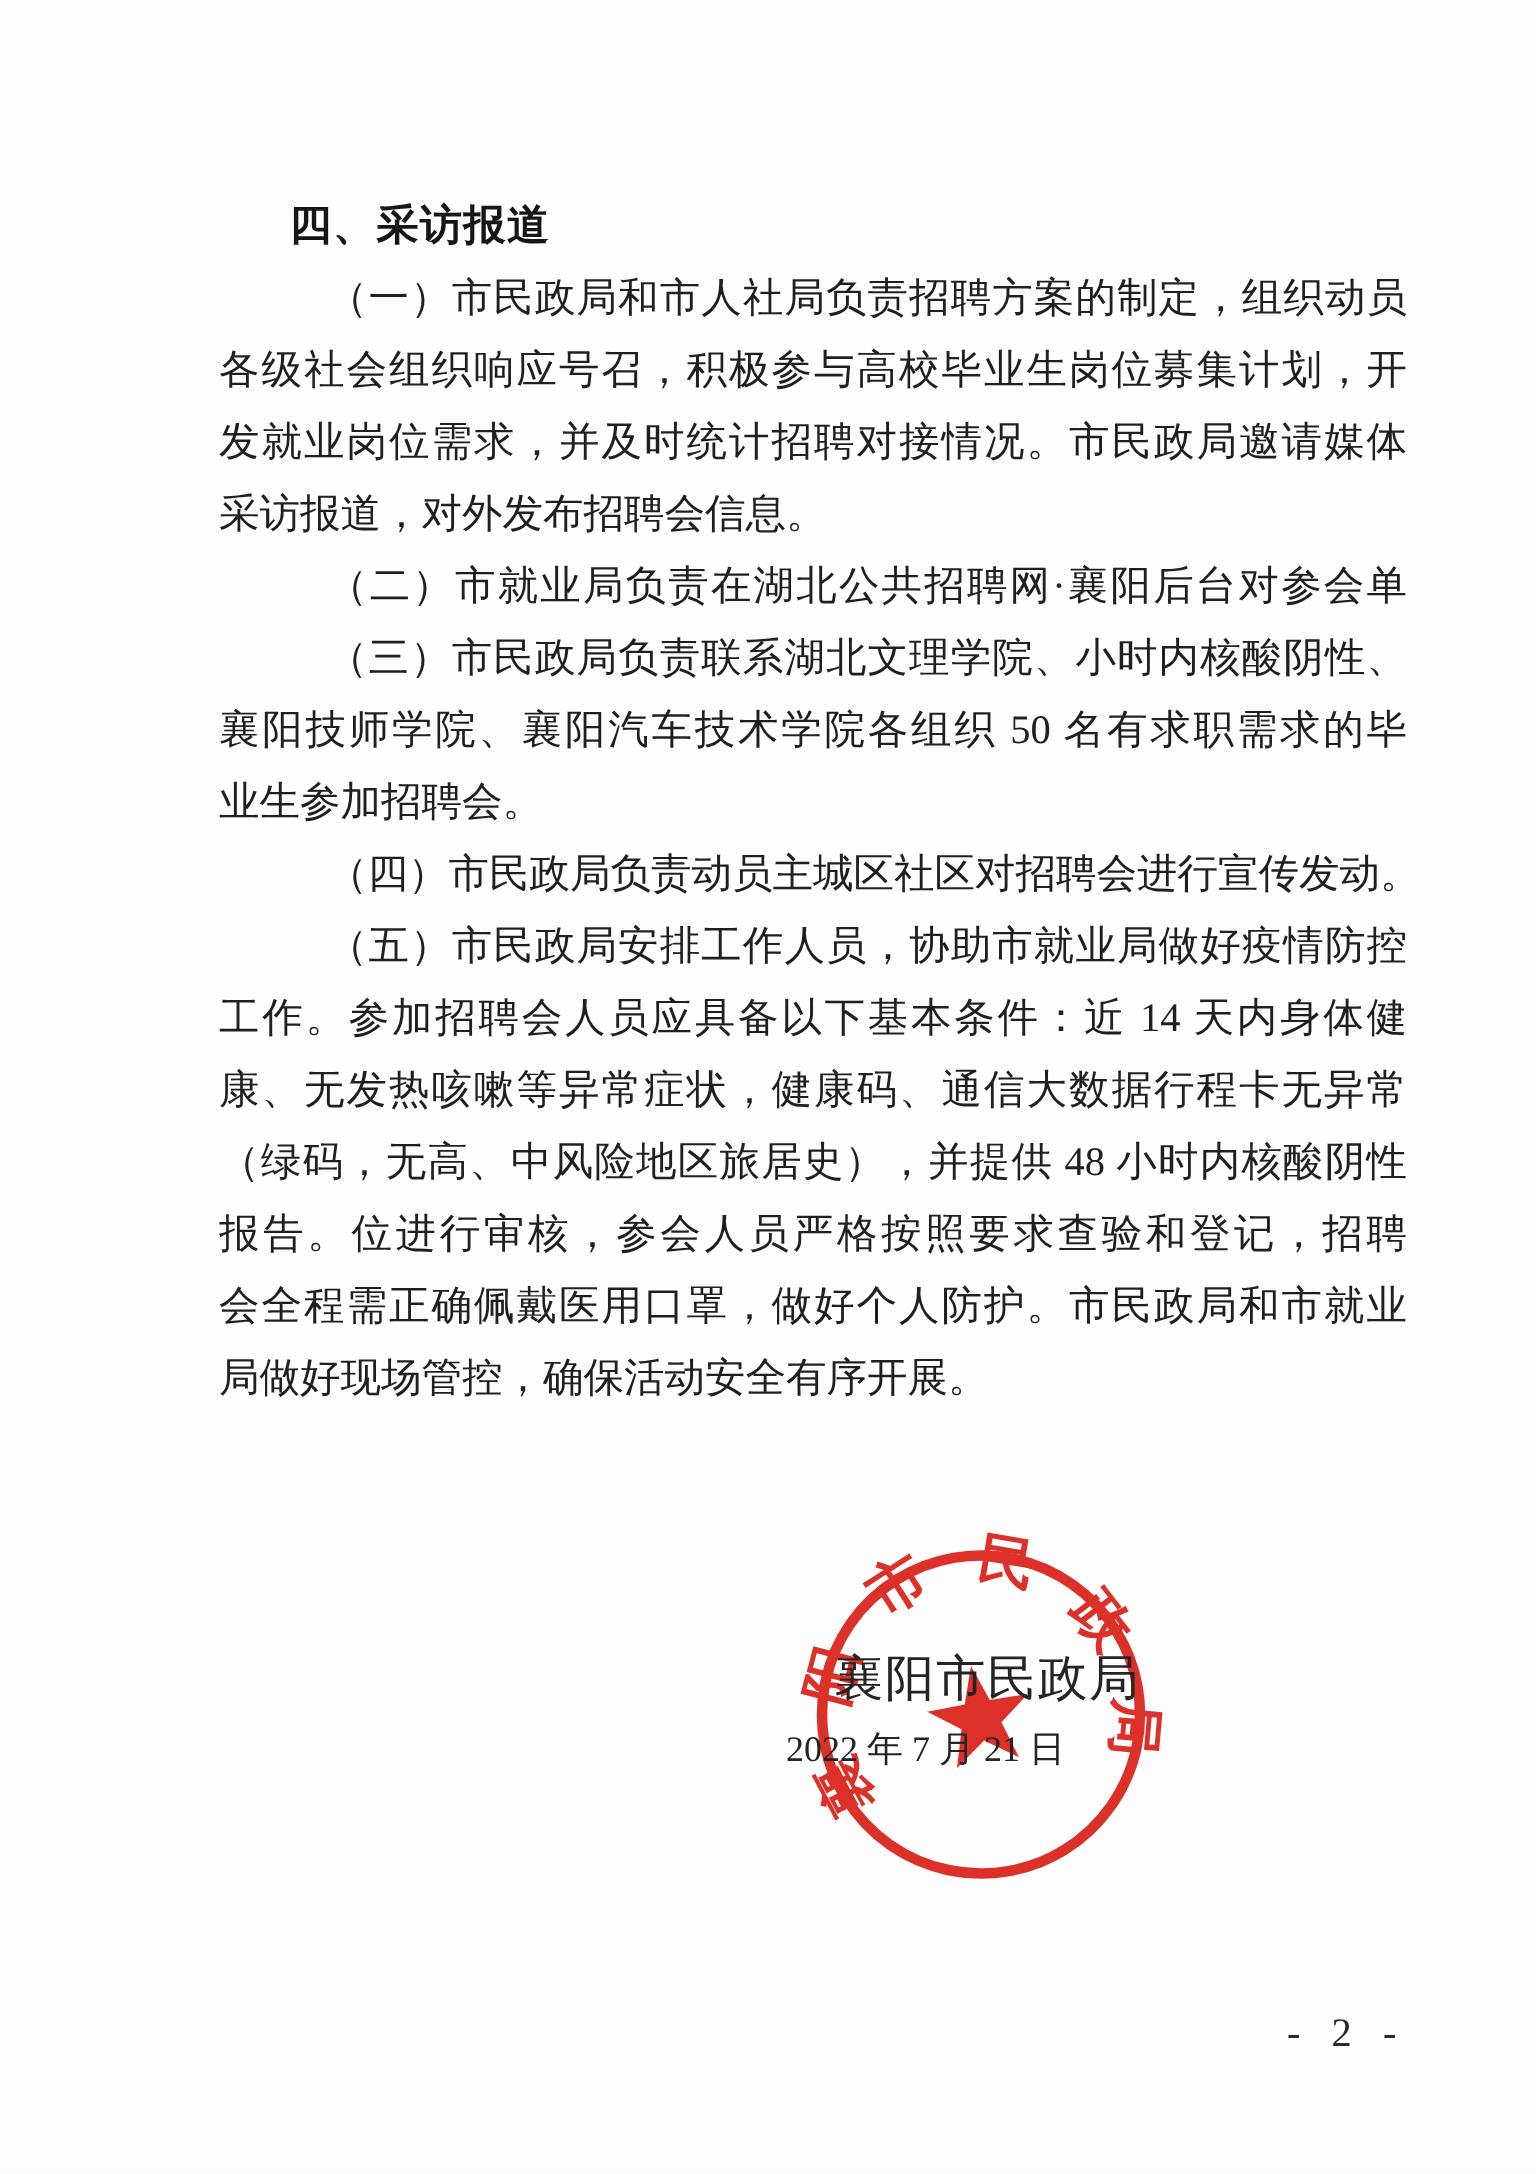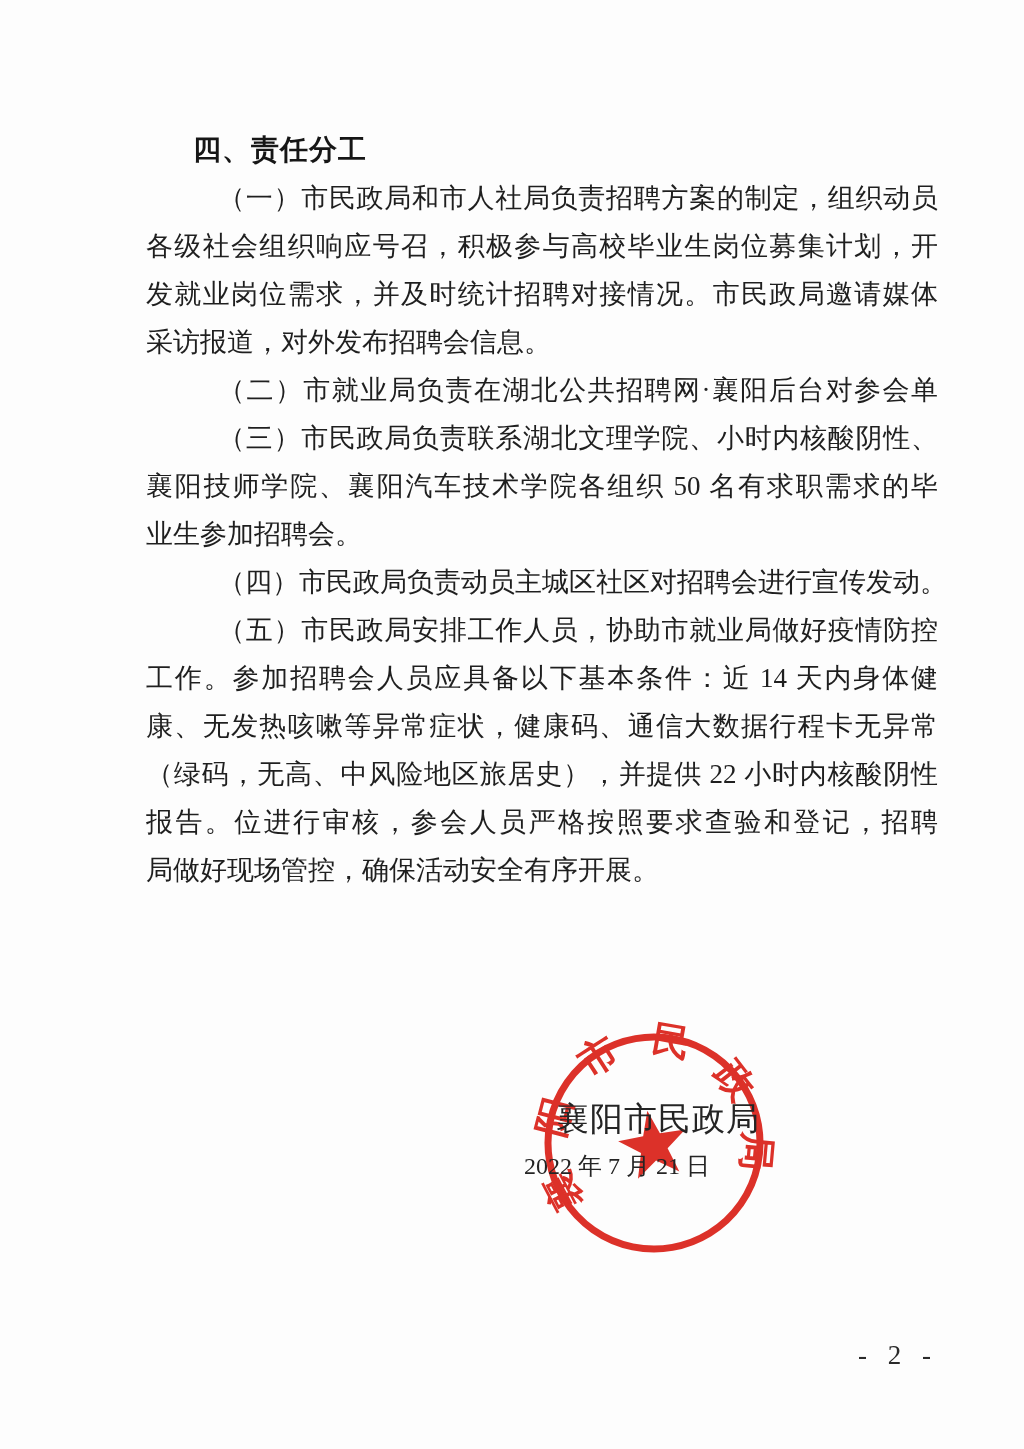--- a/index.html
+++ b/index.html
@@ -75,36 +75,37 @@
     font-family: "Liberation Sans", "DejaVu Sans", sans-serif;
     font-weight: bold;
   }
 </style>
 </head>
 <body>
 
 <div class="page">
 
   <div class="content">
-    <div class="heading">四、责任分工</div>
+    <div class="heading">四、采访报道</div>
     <div>
         <div class="line first">（一）市民政局和市人社局负责招聘方案的制定，组织动员</div>
         <div class="line">各级社会组织响应号召，积极参与高校毕业生岗位募集计划，开</div>
         <div class="line">发就业岗位需求，并及时统计招聘对接情况。市民政局邀请媒体</div>
         <div class="line lastshort">采访报道，对外发布招聘会信息。</div>
         <div class="line first">（二）市就业局负责在湖北公共招聘网·襄阳后台对参会单</div>
         <div class="line first">（三）市民政局负责联系湖北文理学院、小时内核酸阴性、</div>
         <div class="line">襄阳技师学院、襄阳汽车技术学院各组织 50 名有求职需求的毕</div>
         <div class="line lastshort">业生参加招聘会。</div>
         <div class="line first">（四）市民政局负责动员主城区社区对招聘会进行宣传发动。</div>
         <div class="line first">（五）市民政局安排工作人员，协助市就业局做好疫情防控</div>
         <div class="line">工作。参加招聘会人员应具备以下基本条件：近 14 天内身体健</div>
         <div class="line">康、无发热咳嗽等异常症状，健康码、通信大数据行程卡无异常</div>
-        <div class="line">（绿码，无高、中风险地区旅居史），并提供 22 小时内核酸阴性</div>
+        <div class="line">（绿码，无高、中风险地区旅居史），并提供 48 小时内核酸阴性</div>
         <div class="line">报告。位进行审核，参会人员严格按照要求查验和登记，招聘</div>
+        <div class="line">会全程需正确佩戴医用口罩，做好个人防护。市民政局和市就业</div>
         <div class="line lastshort">局做好现场管控，确保活动安全有序开展。</div>
       </div>
   </div>
 
   <svg class="stamp" width="1024" height="1449" viewBox="0 0 1024 1449">
     <g transform="rotate(-10 654 1143)">
       <circle cx="654" cy="1143" r="106" fill="none" stroke-width="7" stroke="#dc2118"></circle>
       <path id="sealArc" d="M 576.1 1188 A 90 90 0 1 1 731.9 1188" fill="none"></path>
       <text font-size="38" fill="#dc2118">
         <textPath href="#sealArc" textLength="372" lengthAdjust="spacing">襄阳市民政局</textPath>

